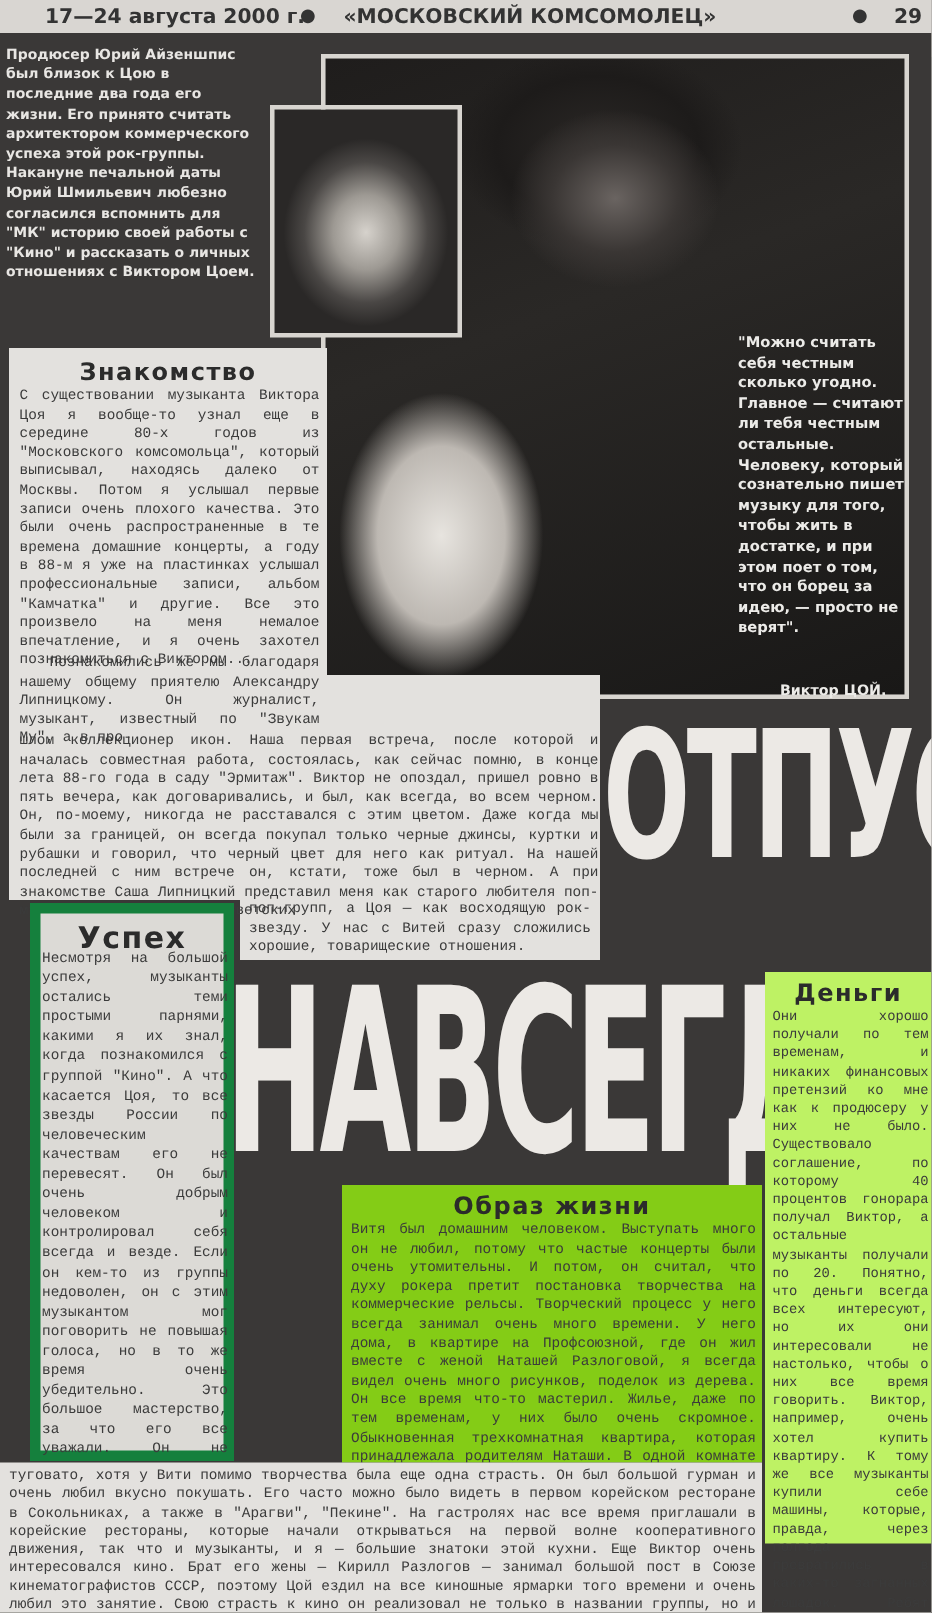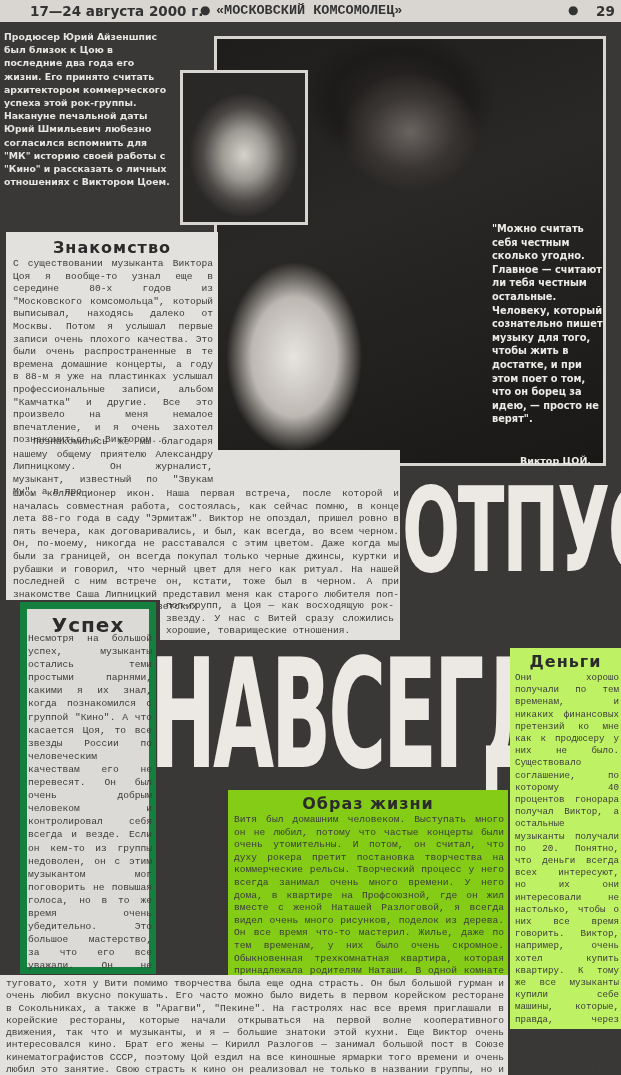--- a/index.html
+++ b/index.html
@@ -2,21 +2,21 @@
 <html><head>
 <meta charset="utf-8">
 <style>
   * { box-sizing: border-box; margin: 0; padding: 0; }
   html, body { width: 621px; height: 1075px; overflow: hidden; background: #c9c6c2; }
   body { position: relative; font-family: "Liberation Sans", sans-serif; color: #2a2a2a; }
   .page { position: absolute; left: 0; top: 0; width: 621px; height: 1075px; background: #d4d1cd; }
   .masthead { position: absolute; left: 0; top: 0; width: 621px; height: 38px; background: #d9d6d2;
     font-family: "DejaVu Sans", sans-serif; font-weight: bold; font-size: 13.5px; color: #333; white-space: nowrap; }
   .masthead .date { position: absolute; left: 30px; top: 3px; }
-  .masthead .paper { position: absolute; left: 216px; top: 3px; font-family: Liberation Mono, monospace; }
+  .masthead .paper { position: absolute; left: 229px; top: 3px; }
   .masthead .dot { position: absolute; top: 3px; font-size: 12px; }
   .masthead .pageno { position: absolute; left: 596px; top: 3px; }
   .darkbg { position: absolute; left: 0; top: 22px; width: 621px; height: 1053px; background: #3a3837; }
 
   .intro { position: absolute; left: 4px; top: 30px; width: 170px; height: 200px;
     font-family: "DejaVu Sans", sans-serif; font-weight: bold; font-size: 9.3px; line-height: 13.2px; color: #e8e6e3; }
   .photo-small { position: absolute; left: 180px; top: 70px; width: 128px; height: 155px;
     background: radial-gradient(ellipse 45% 42% at 50% 55%, #d6d2cc 0%, #9d9993 40%, #4a4745 75%, #2a2827 100%);
     border: 3px solid #d8d5d0; }
   .photo-big { position: absolute; left: 214px; top: 36px; width: 392px; height: 430px;

